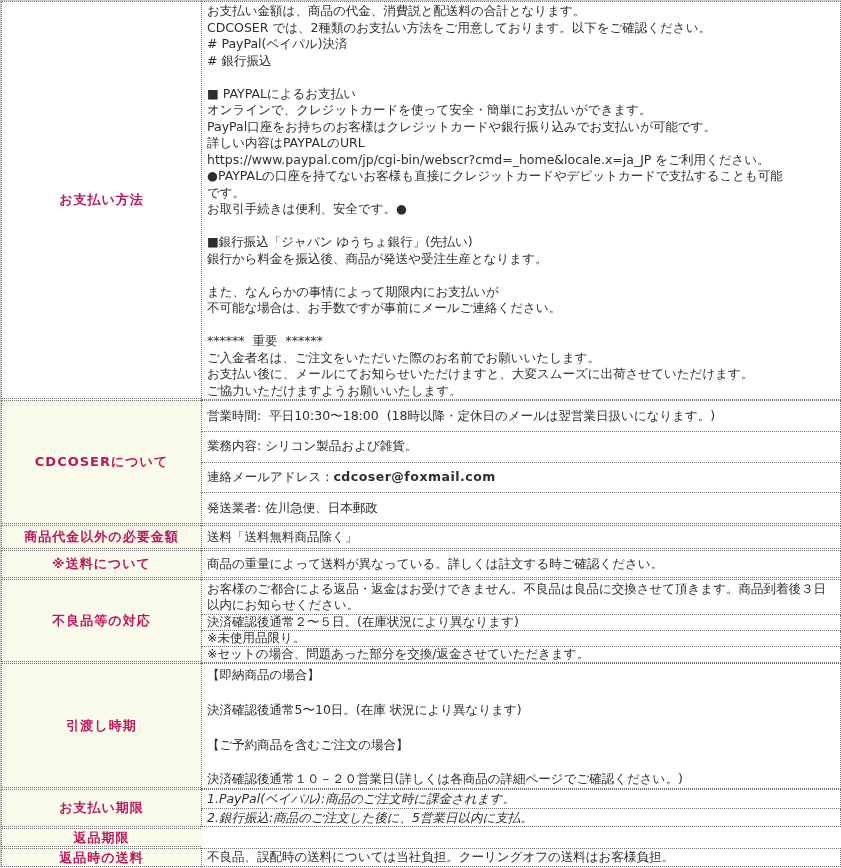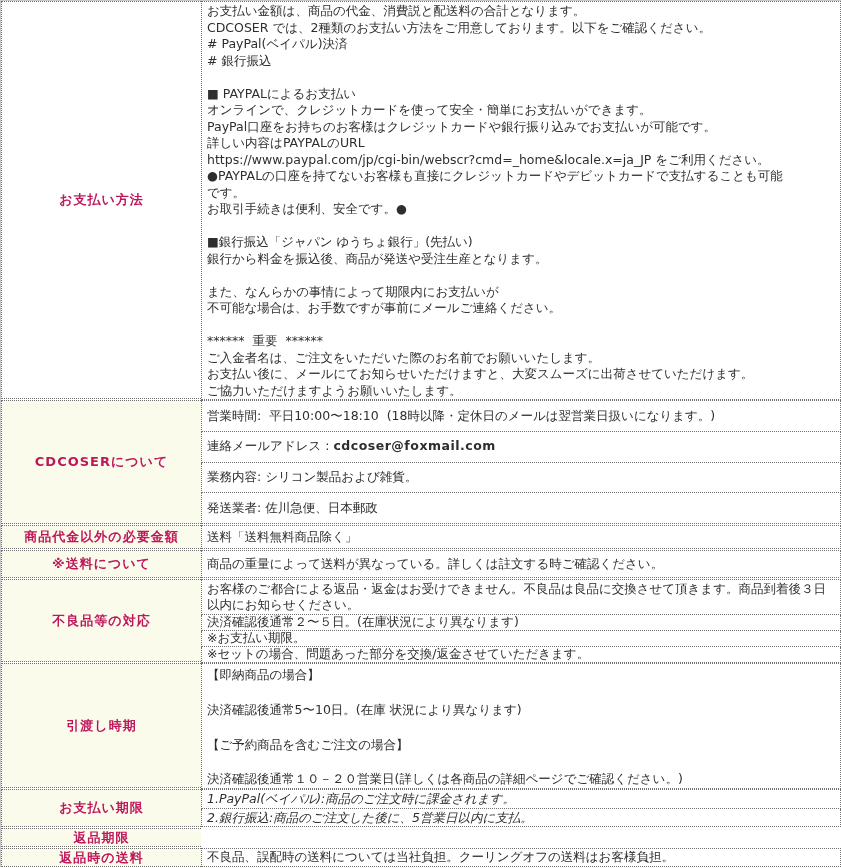--- a/index.html
+++ b/index.html
@@ -85,28 +85,28 @@
 ご入金者名は、ご注文をいただいた際のお名前でお願いいたします。
 お支払い後に、メールにてお知らせいただけますと、大変スムーズに出荷させていただけます。
 ご協力いただけますようお願いいたします。</div>
       </div>
     </div>
 
     <div class="section s2">
       <div class="lbl">CDCOSERについて</div>
       <div class="content">
         <div class="cell center">
-            <span class="inner">営業時間:  平日10:00〜18:10  (18時以降・定休日のメールは翌営業日扱いになります。)</span>
+            <span class="inner">営業時間:  平日10:30〜18:00  (18時以降・定休日のメールは翌営業日扱いになります。)</span>
+          </div>
+        <div class="cell center">
+            <span class="inner">業務内容: シリコン製品および雑貨。</span>
           </div>
         <div class="cell center">
             <span class="inner">連絡メールアドレス : </span>
             <span class="inner email">cdcoser@foxmail.com</span>
-          </div>
-        <div class="cell center">
-            <span class="inner">業務内容: シリコン製品および雑貨。</span>
           </div>
         <div class="cell center">
             <span class="inner">発送業者: 佐川急便、日本郵政</span>
           </div>
       </div>
     </div>
 
     <div class="section s3">
       <div class="lbl">商品代金以外の必要金額</div>
       <div class="content">
@@ -123,21 +123,21 @@
             <span class="inner">商品の重量によって送料が異なっている。詳しくは註文する時ご確認ください。</span>
           </div>
       </div>
     </div>
 
     <div class="section s5">
       <div class="lbl">不良品等の対応</div>
       <div class="content">
         <div class="cell sub-a">お客様のご都合による返品・返金はお受けできません。不良品は良品に交換させて頂きます。商品到着後３日以内にお知らせください。</div>
         <div class="cell sub-b">決済確認後通常２〜５日。(在庫状況により異なります)</div>
-        <div class="cell sub-b">※お支払い期限。</div>
+        <div class="cell sub-b">※未使用品限り。</div>
         <div class="cell sub-b">※セットの場合、問題あった部分を交換/返金させていただきます。</div>
       </div>
     </div>
 
     <div class="section s6">
       <div class="lbl">引渡し時期</div>
       <div class="content">
         <div class="cell">【即納商品の場合】
 
 決済確認後通常5〜10日。(在庫 状況により異なります)

